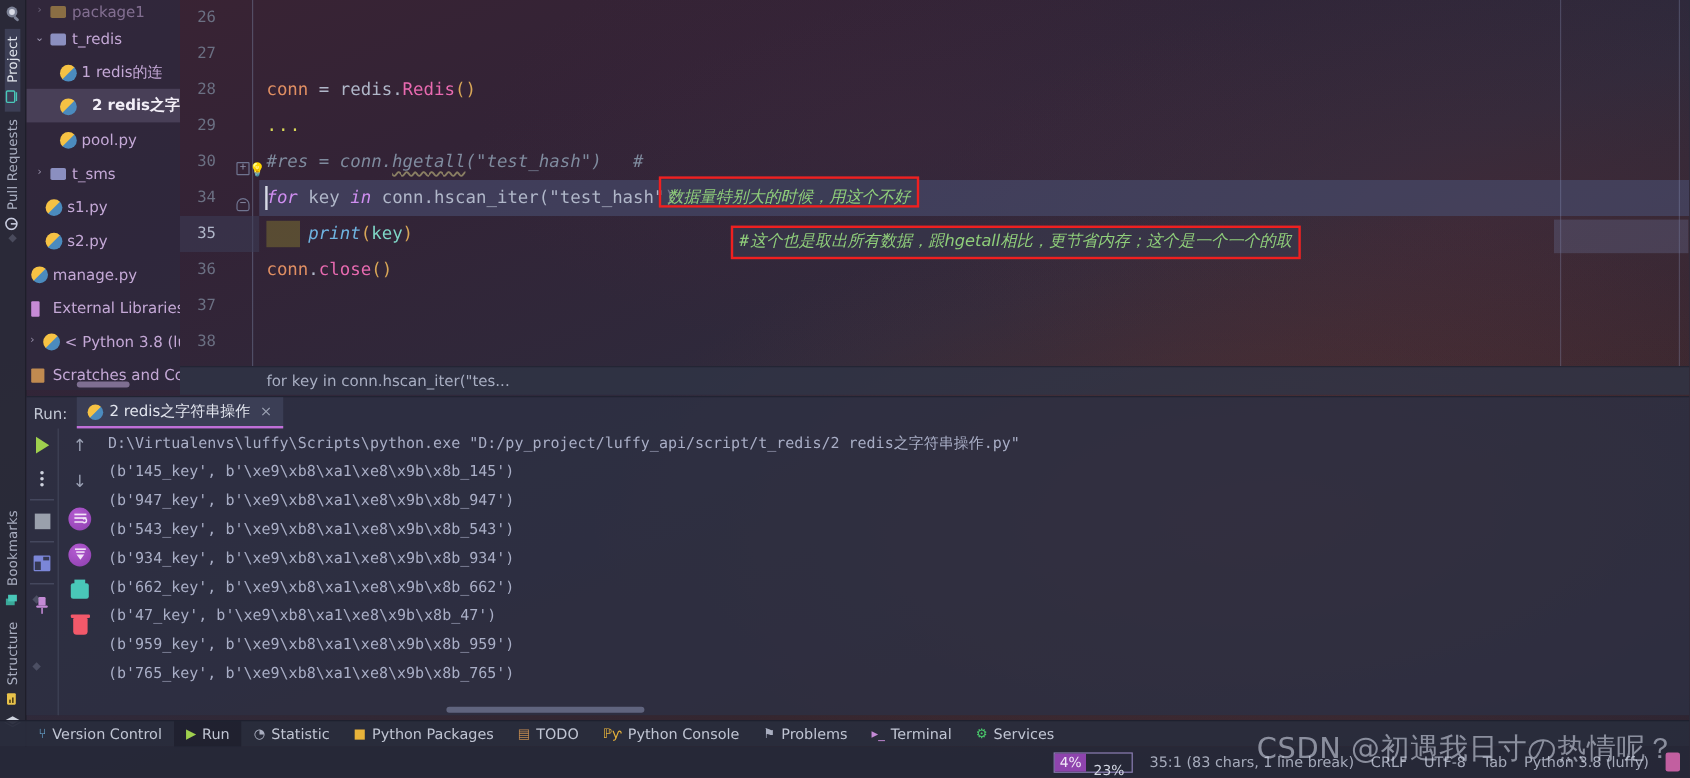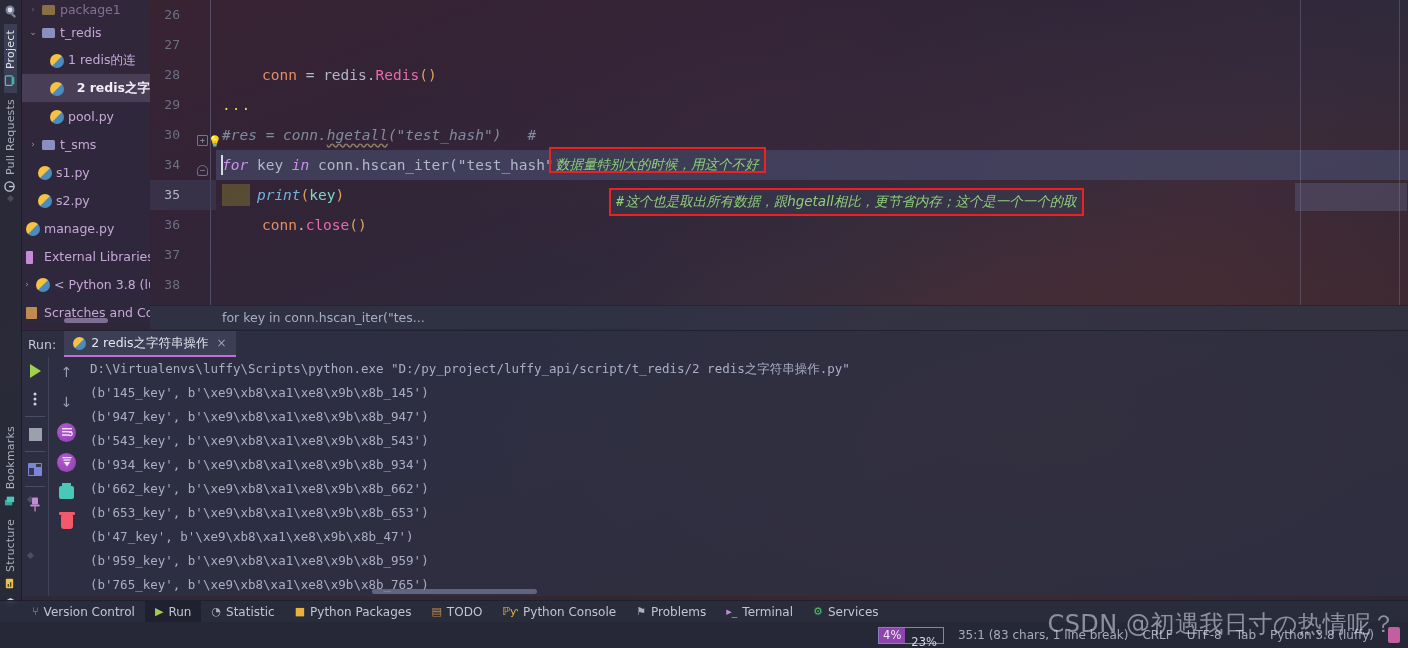--- a/index.html
+++ b/index.html
@@ -100,21 +100,21 @@
 
   #code {
     position:absolute; left: 66px; top: 0; right: 0; height: 100%;
     font-family: "DejaVu Sans Mono", "Liberation Mono", monospace;
     font-size: 14.5px;
   }
   .cline { height: 30px; line-height: 30px; white-space: pre; padding-left: 6px; position:relative; }
   .cline.cur { background: rgba(73,78,112,0.62); }
   .kw   { color:#cf8ef0; font-style: italic; }
   .mod  { color:#b0b7c9; }
-  .var  { color:#e08f63;margin-left:40px; }
+  .var  { color:#e08f63; }
   .cls  { color:#e86ab0; }
   .fn   { color:#7fd6c6; }
   .punc { color:#d8a657; }
   .pl   { color:#b0b7c9; }
   .com  { color:#7f8b9e; font-style: italic; }
   .dots { color:#d8d857; letter-spacing:1px; }
   .builtin { color:#6fb3e0; font-style: italic; }
   .wavy { text-decoration: underline wavy rgba(160,150,110,0.8); text-underline-offset: 3px; }
   .sel-block { position:absolute; left:6px; top:4px; width: 28px; height: 22px; background: rgba(120,110,50,0.55); }
   .bulb {
@@ -480,21 +480,20 @@
         </div>
     </div>
 
     <div id="console">
       <div class="oline cmd">D:\Virtualenvs\luffy\Scripts\python.exe "D:/py_project/luffy_api/script/t_redis/2 redis之字符串操作.py"</div>
       <div class="oline">(b'145_key', b'\xe9\xb8\xa1\xe8\x9b\x8b_145')</div>
       <div class="oline">(b'947_key', b'\xe9\xb8\xa1\xe8\x9b\x8b_947')</div>
       <div class="oline">(b'543_key', b'\xe9\xb8\xa1\xe8\x9b\x8b_543')</div>
       <div class="oline">(b'934_key', b'\xe9\xb8\xa1\xe8\x9b\x8b_934')</div>
       <div class="oline">(b'662_key', b'\xe9\xb8\xa1\xe8\x9b\x8b_662')</div>
-      <div class="oline">(b'653_key', b'\xe9\xb8\xa1\xe8\x9b\x8b_653')</div>
       <div class="oline">(b'47_key', b'\xe9\xb8\xa1\xe8\x9b\x8b_47')</div>
       <div class="oline">(b'959_key', b'\xe9\xb8\xa1\xe8\x9b\x8b_959')</div>
       <div class="oline">(b'765_key', b'\xe9\xb8\xa1\xe8\x9b\x8b_765')</div>
     </div>
     <div id="console-scroll"></div>
   </div>
 
   <div id="bottomstrip">
     <div class="bitem">
       <span class="b-ico" style="color:#6fb3e0">⑂</span>

